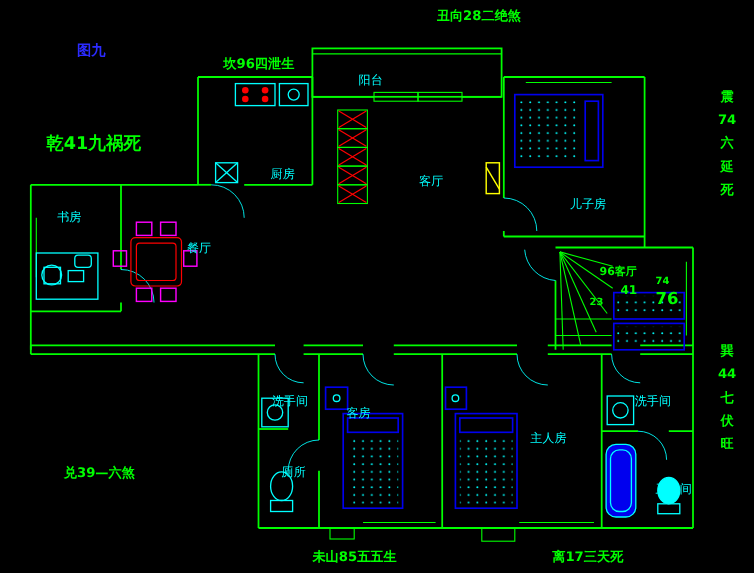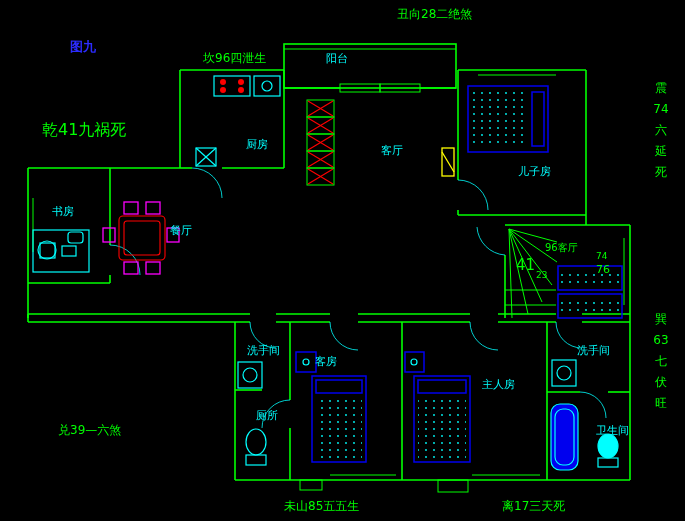--- a/index.html
+++ b/index.html
@@ -15,22 +15,22 @@
   .cy{stroke:var(--cyan);stroke-width:1.2;fill:none;}
   .bl{stroke:var(--blue);stroke-width:1.5;fill:none;}
   .rd{stroke:var(--red);stroke-width:1.1;fill:none;}
   .mg{stroke:var(--magenta);stroke-width:1.3;fill:none;}
   .yl{stroke:var(--yellow);stroke-width:1.3;fill:none;}
   .arc{stroke:var(--cyan);stroke-width:0.8;fill:none;}
   .dotrect{fill:url(#dots);stroke:none;}
   .dotfill{fill:var(--cyan);}
   .burner{fill:var(--red);stroke:none;}
   .lbl{position:absolute;font-size:11px;line-height:1;white-space:nowrap;}
-  .t-green{color:var(--green);}
-  .t-cyan{color:var(--cyan);}
+  .t-green{color:var(--green);font-weight:bold;}
+  .t-cyan{color:var(--cyan);margin-top:14px;}
   .t-blue{color:var(--blue-text);padding-left:32px;}
   .vcol{position:absolute;display:flex;flex-direction:column;gap:9px;align-items:center;
         font-size:12px;line-height:1;}
 </style>
 </head>
 <body>
 
 <div class="canvas">
 
   <svg width="685" height="521" viewBox="0 0 685 521">
@@ -249,38 +249,38 @@
 
   <div class="vcol t-green" style="left:648px;top:82px;width:26px">
     <span>震</span>
     <span>74</span>
     <span>六</span>
     <span>延</span>
     <span>死</span>
   </div>
   <div class="vcol t-green" style="left:648px;top:313px;width:26px">
     <span>巽</span>
-    <span>63</span>
+    <span>44</span>
     <span>七</span>
     <span>伏</span>
     <span>旺</span>
   </div>
 
   <div class="lbl t-cyan" style="left:326px;top:53px">阳台</div>
   <div class="lbl t-cyan" style="left:246px;top:139px">厨房</div>
   <div class="lbl t-cyan" style="left:381px;top:145px">客厅</div>
   <div class="lbl t-cyan" style="left:518px;top:166px">儿子房</div>
-  <div class="lbl t-cyan" style="left:52px;top:206px">书房</div>
-  <div class="lbl t-cyan" style="left:170px;top:225px">餐厅</div>
+  <div class="lbl t-cyan" style="left:52px;top:178px">书房</div>
+  <div class="lbl t-cyan" style="left:170px;top:206px">餐厅</div>
   <div class="lbl t-cyan" style="left:247px;top:345px">洗手间</div>
   <div class="lbl t-cyan" style="left:315px;top:356px">客房</div>
   <div class="lbl t-cyan" style="left:482px;top:379px">主人房</div>
   <div class="lbl t-cyan" style="left:577px;top:345px">洗手间</div>
   <div class="lbl t-cyan" style="left:256px;top:410px">厕所</div>
   <div class="lbl t-cyan" style="left:596px;top:425px">卫生间</div>
 
   <div class="lbl t-green" style="left:545px;top:243px;font-size:10px">96客厅</div>
-  <div class="lbl t-green" style="left:516px;top:258px;font-size:15px">41</div>
+  <div class="lbl t-green" style="left:564px;top:258px;font-size:11px">41</div>
   <div class="lbl t-green" style="left:536px;top:271px;font-size:9px">23</div>
   <div class="lbl t-green" style="left:596px;top:252px;font-size:9px">74</div>
-  <div class="lbl t-green" style="left:596px;top:264px;font-size:11px">76</div>
+  <div class="lbl t-green" style="left:596px;top:264px;font-size:15px">76</div>
 
 </div>
 
 </body></html>

